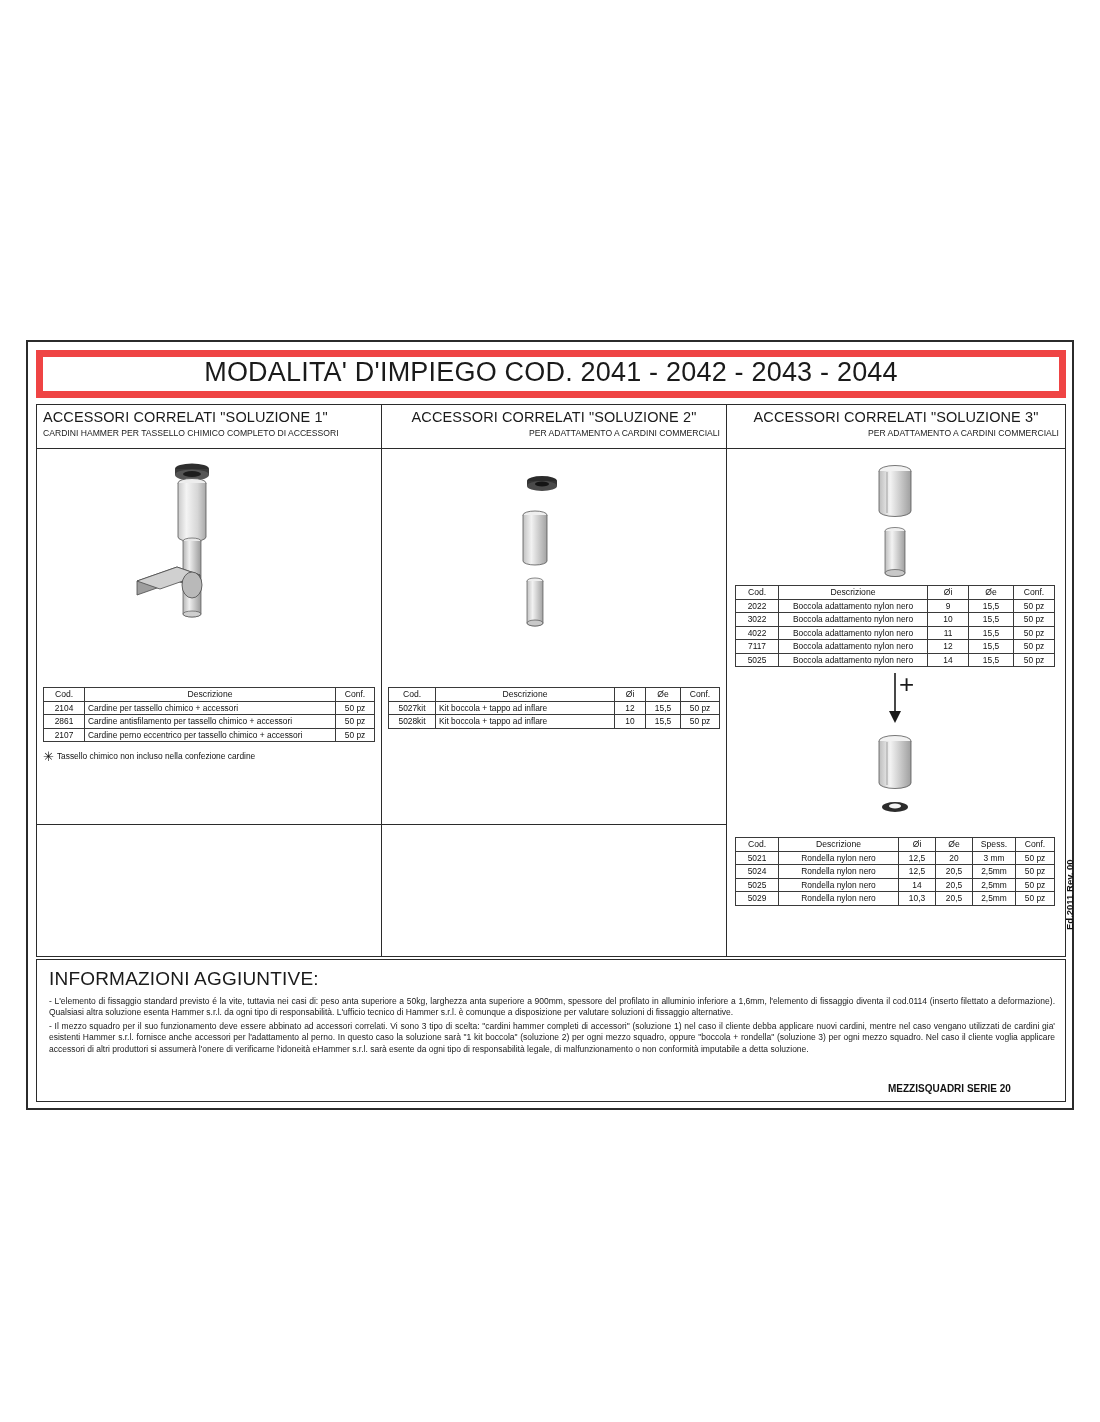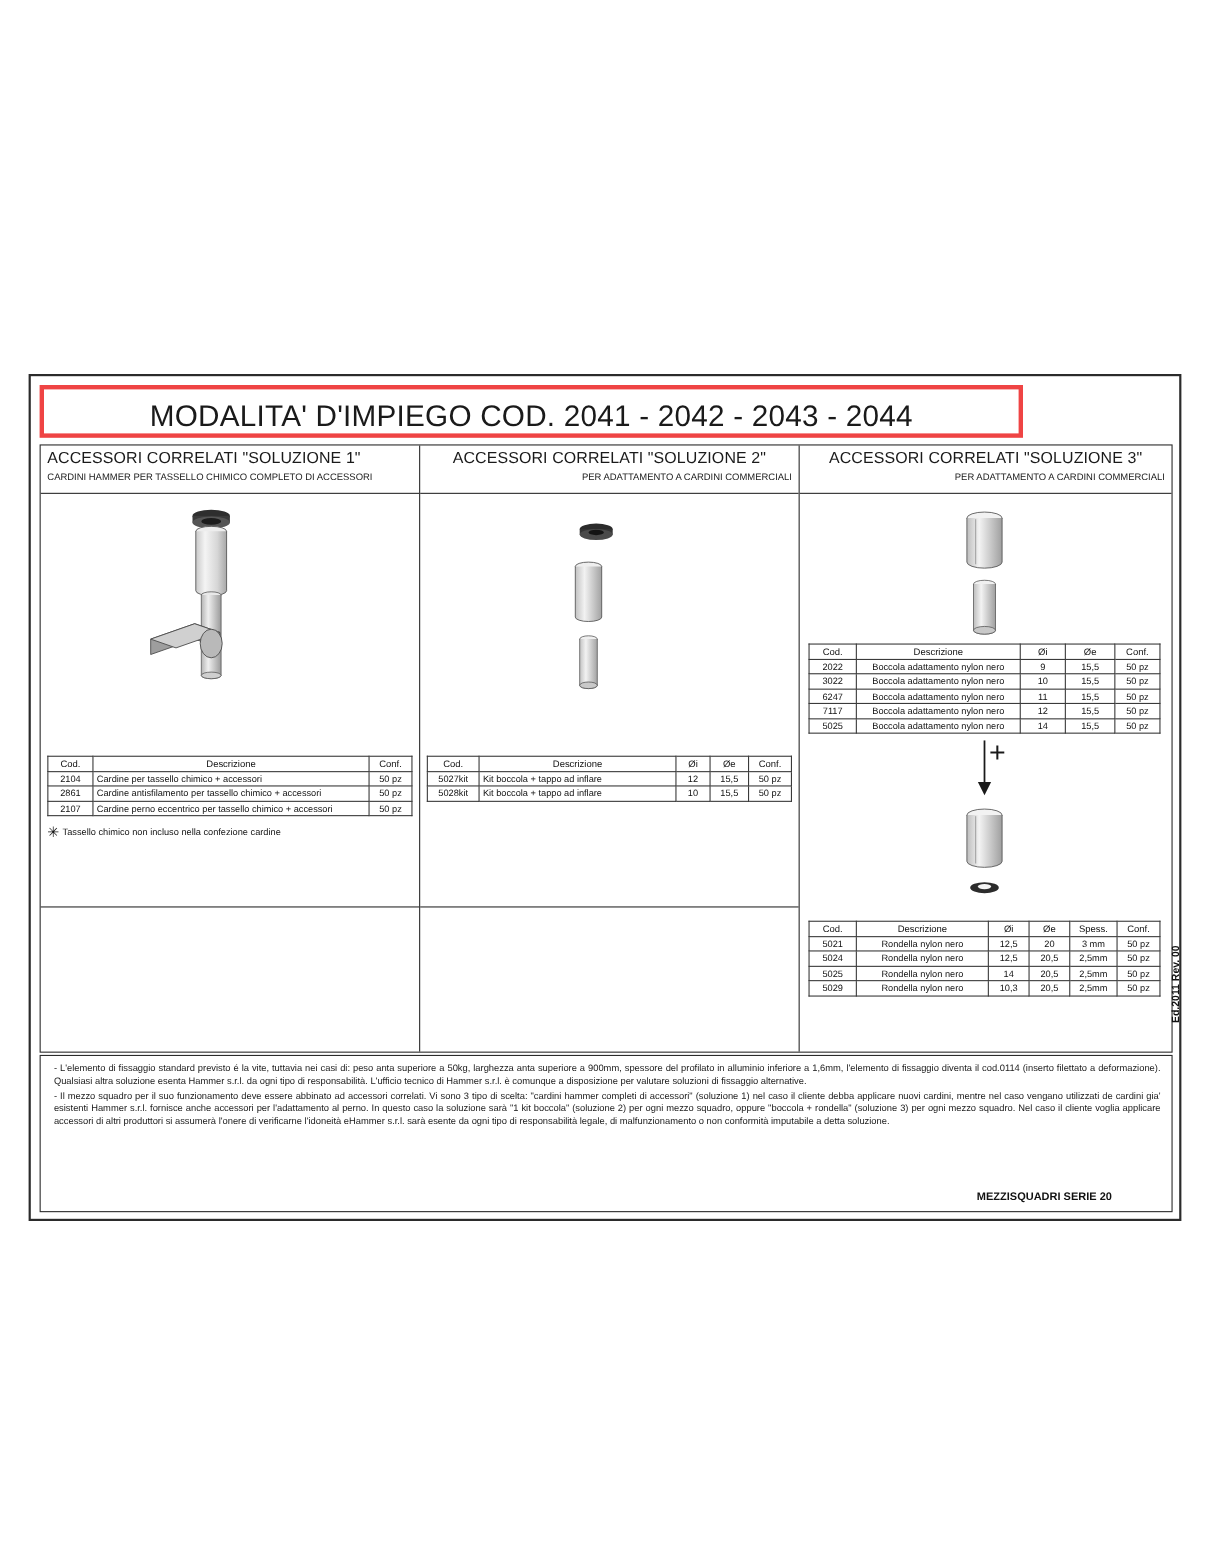--- a/index.html
+++ b/index.html
@@ -32,26 +32,26 @@
     border: 2px solid #2b2b2b;
     box-sizing: border-box;
     background: #fff;
   }
 
   
   .title-banner {
     position: absolute;
     left: 8px;
     top: 8px;
-    width: 894px;
+    width: 1030px;
     height: 48px;
-    border: 4px solid #ef4444;
+    border: 7px solid #ef4444;
     box-sizing: border-box;
     display: flex;
-    align-items: flex-end;
+    align-items: flex-start;
     justify-content: center;
   }
   .title-banner .title-text {
     font-size: 27px;
     letter-spacing: 0.2px;
     font-weight: 400;
     color: #1a1a1a;
     white-space: nowrap;
   }
 
@@ -388,21 +388,21 @@
                 <td class="c">50 pz</td>
               </tr>
               <tr>
                 <td class="c">3022</td>
                 <td class="c">Boccola adattamento nylon nero</td>
                 <td class="c">10</td>
                 <td class="c">15,5</td>
                 <td class="c">50 pz</td>
               </tr>
               <tr>
-                <td class="c">6247</td>
+                <td class="c">4022</td>
                 <td class="c">Boccola adattamento nylon nero</td>
                 <td class="c">11</td>
                 <td class="c">15,5</td>
                 <td class="c">50 pz</td>
               </tr>
               <tr>
                 <td class="c">7117</td>
                 <td class="c">Boccola adattamento nylon nero</td>
                 <td class="c">12</td>
                 <td class="c">15,5</td>
@@ -481,20 +481,21 @@
               </tr>
             </tbody>
           </table>
 
         </div>
       </div>
 
     </div>
 
     <div class="info">
+      <h2>INFORMAZIONI AGGIUNTIVE:</h2>
       <p>- L'elemento di fissaggio standard previsto é la vite, tuttavia nei casi di: peso anta superiore a 50kg, larghezza anta superiore a 900mm, spessore del profilato in alluminio inferiore a 1,6mm, l'elemento di fissaggio diventa il cod.0114 (inserto filettato a deformazione). Qualsiasi altra soluzione esenta Hammer s.r.l. da ogni tipo di responsabilità. L'ufficio tecnico di Hammer s.r.l. è comunque a disposizione per valutare soluzioni di fissaggio alternative.</p>
       <p>- Il mezzo squadro per il suo funzionamento deve essere abbinato ad accessori correlati. Vi sono 3 tipo di scelta: "cardini hammer completi di accessori" (soluzione 1) nel caso il cliente debba applicare nuovi cardini, mentre nel caso vengano utilizzati de cardini gia' esistenti Hammer s.r.l. fornisce anche accessori per l'adattamento al perno. In questo caso la soluzione sarà  "1 kit boccola" (soluzione 2) per ogni mezzo squadro, oppure "boccola + rondella" (soluzione 3) per ogni mezzo squadro. Nel caso il cliente voglia applicare accessori di altri produttori si assumerà l'onere di verificarne l'idoneità eHammer s.r.l. sarà esente da ogni tipo di responsabilità legale, di malfunzionamento o non conformità imputabile a detta soluzione.</p>
     </div>
 
   </div>
 
   <div class="rev">Ed.2011 Rev. 00</div>
   <div class="serie">MEZZISQUADRI SERIE 20</div>
 
 </div>

